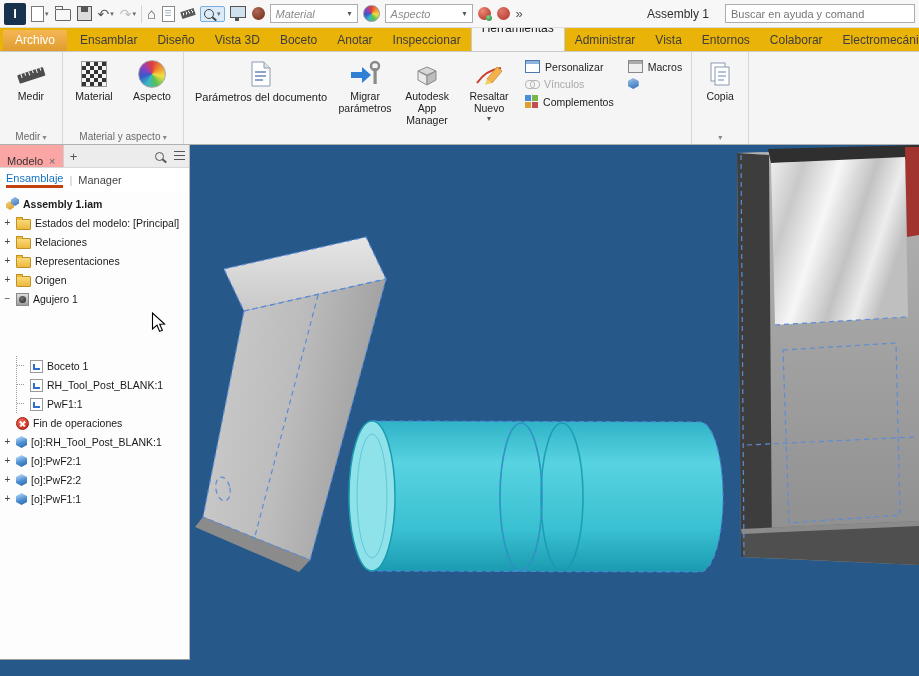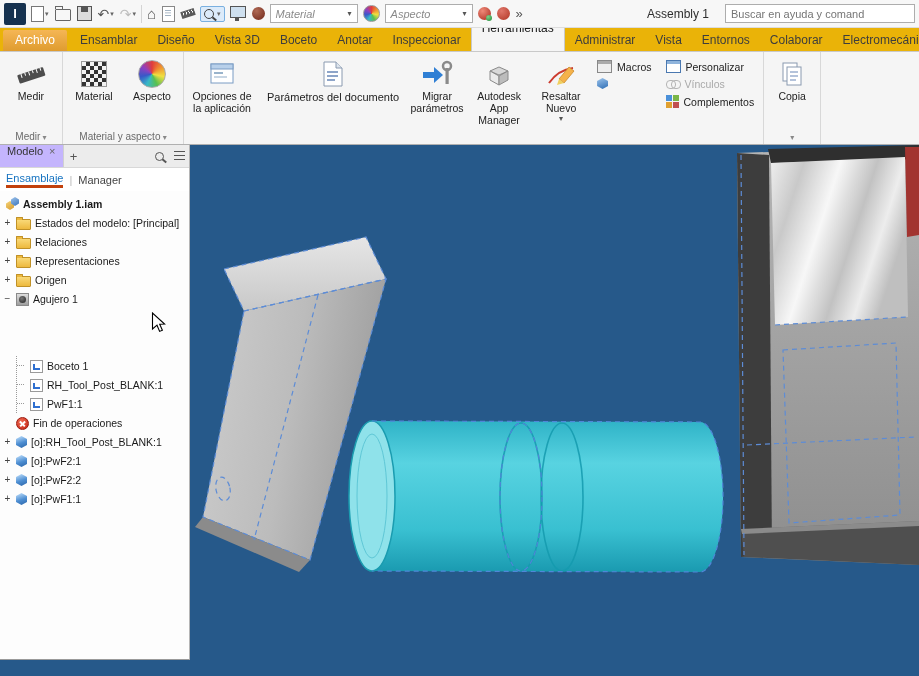--- a/index.html
+++ b/index.html
@@ -105,21 +105,21 @@
 
   
   .workspace{position:relative;width:919px;height:531px;overflow:hidden;background:#26598a;}
   .scene{position:absolute;left:0;top:0;}
 
   
   .browser{position:absolute;left:0;top:0;width:190px;height:515px;background:#fdfdfd;
       border-right:1px solid #b5b5b5;border-bottom:1px solid #9a9a9a;display:flex;flex-direction:column;
       overflow:hidden;box-sizing:border-box;}
   .bhead{height:22px;display:flex;align-items:stretch;background:#ececec;border-bottom:1px solid #d8d8d8;flex:none;}
-  .btab{display:flex;align-items:flex-start;gap:6px;background:#c4b5fd;border-right:1px solid #d0d0d0;
+  .btab{display:flex;align-items:flex-end;gap:6px;background:#fca5a5;border-right:1px solid #d0d0d0;
       padding:0 7px;font-size:11px;color:#333;}
   .bclose{color:#666;font-size:11px;}
   .badd{width:20px;display:flex;align-items:center;justify-content:center;color:#555;font-size:13px;}
   .bsp{flex:1;}
   .bico{width:20px;display:flex;align-items:center;justify-content:center;}
   .mag{width:7px;height:7px;border:1.5px solid #555;border-radius:50%;position:relative;display:inline-block;}
   .mag::after{content:"";position:absolute;width:5px;height:1.5px;background:#555;right:-4px;bottom:-2px;transform:rotate(40deg);}
   .burger{width:11px;height:10px;display:inline-block;
       background:repeating-linear-gradient(#555 0 1.5px,transparent 1.5px 4px);}
   .bmode{display:flex;gap:6px;padding:4px 6px 3px;font-size:11px;background:#fff;align-items:center;flex:none;}
@@ -266,31 +266,20 @@
               <span class="wheel"></span>
             </span>
           <span class="blabel">Aspecto</span>
         </div>
       </div>
       <div class="rlabel">Material y aspecto</div>
     </div>
 
     <div class="rgroup">
       <div class="rbody">
-        <div class="btn-big" style="width:72px">
-          <span class="bicon">
-            <svg width="28" height="26">
-                <rect x="3" y="3" width="22" height="19" fill="#fff" stroke="#7a9cc4"></rect>
-              <rect x="3" y="3" width="22" height="5" fill="#b8d0ea" stroke="#7a9cc4"></rect>
-              <rect x="6" y="11" width="9" height="2" fill="#9ab4cc"></rect>
-                <rect x="6" y="15" width="13" height="2" fill="#c8d6e4"></rect>
-              </svg>
-          </span>
-          <span class="blabel">Opciones de la aplicación</span>
-        </div>
         <div class="btn-big wide">
           <span class="bicon">
             <svg width="24" height="28">
                 <path d="M3,2 h12 l6,6 v18 h-18 z" fill="#fff" stroke="#8a9ab0"></path>
               <path d="M15,2 v6 h6" fill="#dde4ec" stroke="#8a9ab0"></path>
               <path d="M6,12h11 M6,16h11 M6,20h8" stroke="#6a88b8" stroke-width="1.3"></path>
               </svg>
           </span>
           <span class="blabel">Parámetros del documento</span>
         </div>
@@ -319,39 +308,39 @@
             <svg width="30" height="30">
                 <path d="M3,24 q9,-13 24,-15" stroke="#cc3b2e" fill="none" stroke-width="2"></path>
               <polygon points="13,20 23,8 28,12 18,24" fill="#f5b24a" stroke="#c8892a" stroke-width="0.8"></polygon>
               <polygon points="11,26 13,20 18,24" fill="#f0d060"></polygon>
               </svg>
           </span>
           <span class="blabel">Resaltar Nuevo</span>
         </div>
         <div class="stack">
           <div class="btn-small">
-            <span class="s-wing"></span>
-            <span>Macros</span>
-          </div>
-          <div class="btn-small">
-            <span class="s-vba"></span>
-          </div>
-        </div>
-        <div class="stack">
-          <div class="btn-small">
             <span class="s-win"></span>
             <span>Personalizar</span>
           </div>
           <div class="btn-small disabled">
             <span class="s-chain"></span>
             <span>Vínculos</span>
           </div>
           <div class="btn-small">
             <span class="s-blocks"></span>
             <span>Complementos</span>
+          </div>
+        </div>
+        <div class="stack">
+          <div class="btn-small">
+            <span class="s-wing"></span>
+            <span>Macros</span>
+          </div>
+          <div class="btn-small">
+            <span class="s-vba"></span>
           </div>
         </div>
       </div>
     </div>
 
     <div class="rgroup">
       <div class="rbody">
         <div class="btn-big" style="width:52px">
           <span class="bicon">
             <svg width="26" height="28">

